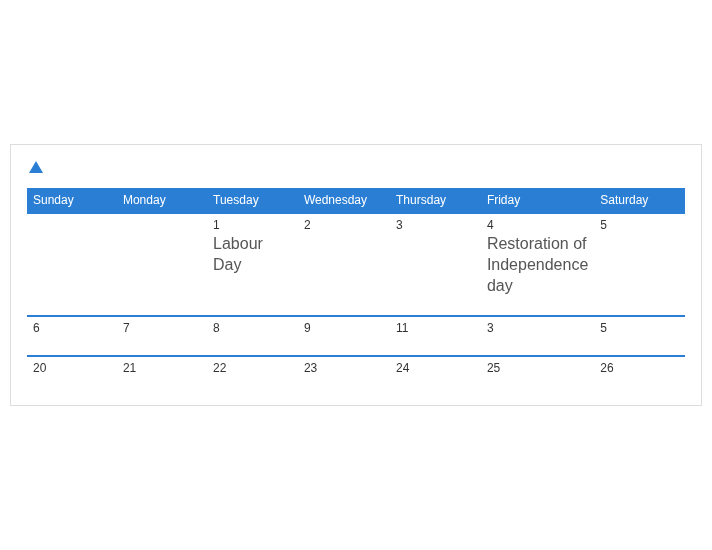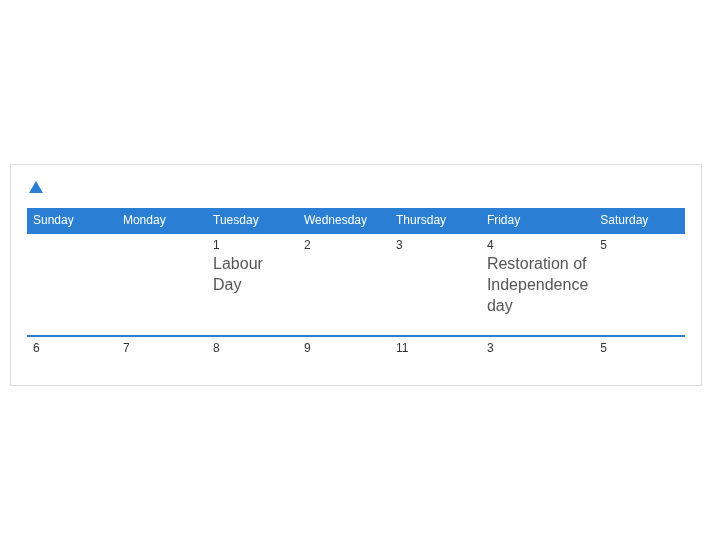--- a/index.html
+++ b/index.html
@@ -169,15 +169,38 @@
           <td>
             <span class="day-number">11</span>
           </td>
           <td>
             <span class="day-number">3</span>
           </td>
           <td>
             <span class="day-number">5</span>
           </td>
         </tr>
+        <tr>
+          <td>
+            <span class="day-number">20</span>
+          </td>
+          <td>
+            <span class="day-number">21</span>
+          </td>
+          <td>
+            <span class="day-number">22</span>
+          </td>
+          <td>
+            <span class="day-number">23</span>
+          </td>
+          <td>
+            <span class="day-number">24</span>
+          </td>
+          <td>
+            <span class="day-number">25</span>
+          </td>
+          <td>
+            <span class="day-number">26</span>
+          </td>
+        </tr>
       </tbody>
   </table>
 </div>
 
 </body></html>

